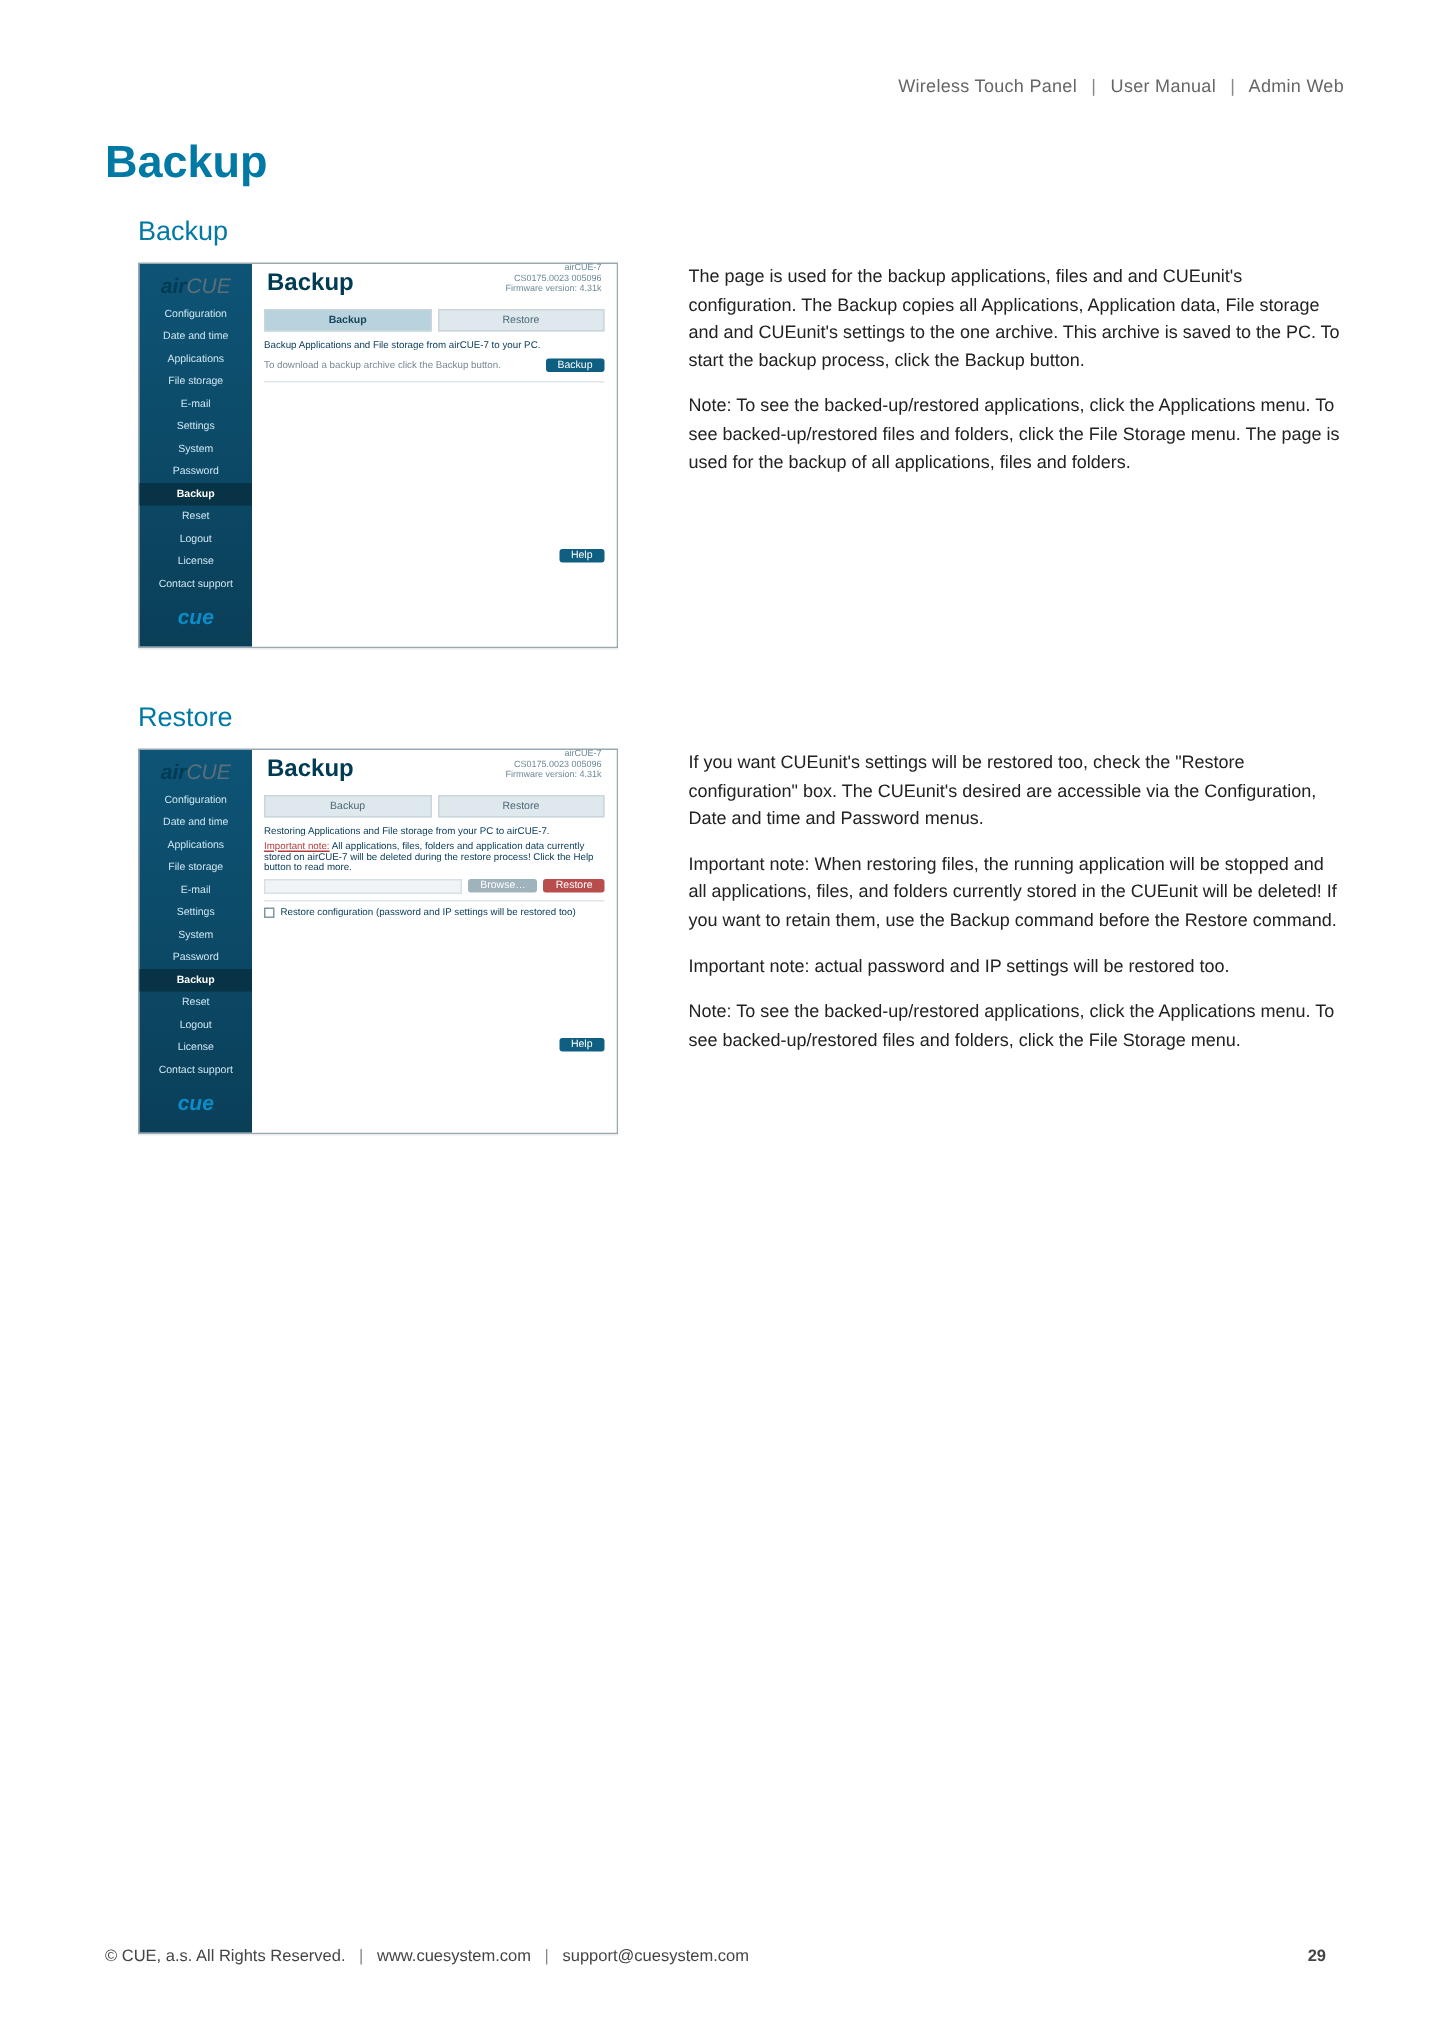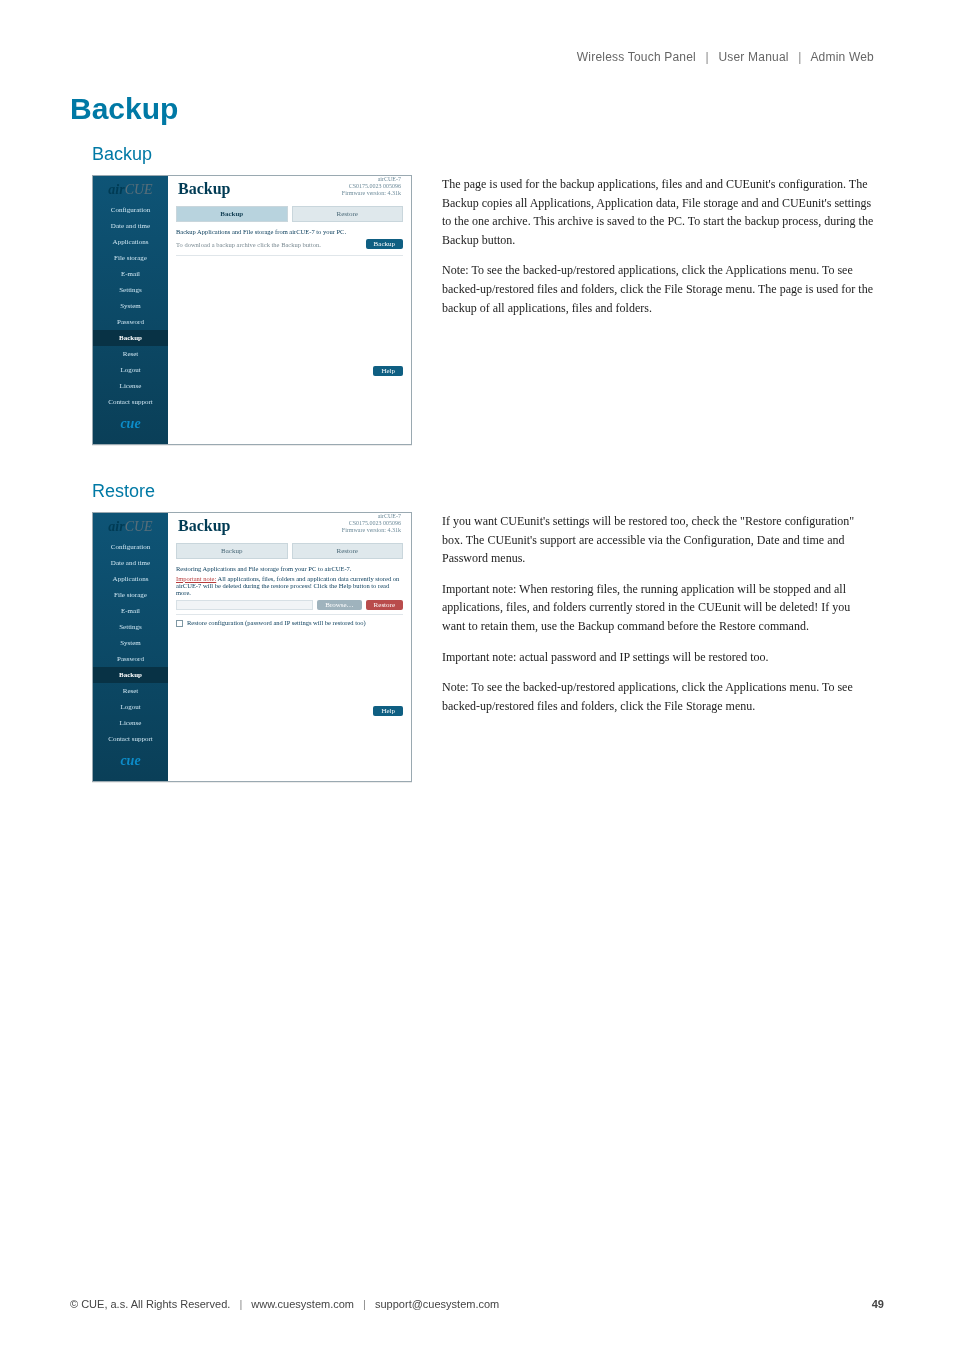--- a/index.html
+++ b/index.html
@@ -4,21 +4,21 @@
 <style>
   * { box-sizing: border-box; margin: 0; padding: 0; }
   html, body { width: 954px; height: 1350px; }
   body {
     font-family: "Segoe UI", "Helvetica Neue", Arial, sans-serif;
     color: #333;
     background: #fff;
     position: relative;
   }
   .page {
-    padding: 50px 80px 0 70px;
+    padding: 50px 58px 0 70px;
   }
   .breadcrumb {
     font-size: 12px;
     color: #666;
     text-align: right;
     margin-bottom: 28px;
     letter-spacing: .2px;
   }
   h1.page-title {
     color: #0079a5;
@@ -27,24 +27,23 @@
     margin-bottom: 18px;
   }
   h2.section-title {
     color: #0079a5;
     font-size: 18px;
     font-weight: 500;
     margin: 8px 0 10px 22px;
   }
   .section-row {
     display: flex;
-    gap: 30px;
+    gap: 47px;
     margin-bottom: 36px;
     align-items: flex-start;
-    font-family: Liberation Serif, serif;
   }
   .section-row .left { width: 320px; flex: 0 0 320px; margin-left: 22px;}
   .section-row .right { flex: 1; }
   .prose p { font-size: 12px; line-height: 1.55; margin-bottom: 12px; color:#222;}
   .prose .caps { text-transform: uppercase; letter-spacing:.3px;}
   
   .shot {
     width: 320px;
     border: 1px solid #9aa9b1;
     background:#fff;
@@ -151,21 +150,21 @@
               </div>
               <div class="thinline"></div>
               <div class="fill"></div>
             </div>
             <div class="help"><span class="btn">Help</span></div>
           </div>
         </div>
       </div>
     </div>
     <div class="right prose">
-      <p>The page is used for the backup applications, files and and CUEunit's configuration. The Backup copies all Applications, Application data, File storage and and CUEunit's settings to the one archive. This archive is saved to the PC. To start the backup process, during the Backup button.</p>
+      <p>The page is used for the backup applications, files and and CUEunit's configuration. The Backup copies all Applications, Application data, File storage and and CUEunit's settings to the one archive. This archive is saved to the PC. To start the backup process, click the Backup button.</p>
       <p>Note: To see the backed-up/restored applications, click the Applications menu. To see backed-up/restored files and folders, click the File Storage menu. The page is used for the backup of all applications, files and folders.</p>
     </div>
   </div>
 
   <h2 class="section-title">Restore</h2>
   <div class="section-row">
     <div class="left">
 
       <div class="shot">
         <div class="body">
@@ -216,31 +215,31 @@
                 <span class="checkbox"></span><span>Restore configuration (password and IP settings will be restored too)</span>
               </div>
               <div style="height:70px"></div>
             </div>
             <div class="help"><span class="btn">Help</span></div>
           </div>
         </div>
       </div>
     </div>
     <div class="right prose">
-      <p>If you want CUEunit's settings will be restored too, check the "Restore configuration" box. The CUEunit's support are accessible via the Configuration, Date and time and Password menus.</p>
+      <p>If you want CUEunit's settings will be restored too, check the "Restore configuration" box. The CUEunit's desired are accessible via the Configuration, Date and time and Password menus.</p>
       <p>Important note: When restoring files, the running application will be stopped and all applications, files, and folders currently stored in the CUEunit will be deleted! If you want to retain them, use the Backup command before the Restore command.</p>
       <p>Important note: actual password and IP settings will be restored too.</p>
       <p>Note: To see the backed-up/restored applications, click the Applications menu. To see backed-up/restored files and folders, click the File Storage menu.</p>
     </div>
   </div>
 
 </div>
 
 <div class="footer">
   <div>
     <span>© CUE, a.s. All Rights Reserved.</span>
     <span class="sep">|</span>
     <span>www.cuesystem.com</span>
     <span class="sep">|</span>
     <span>support@cuesystem.com</span>
   </div>
-  <div><b>49</b></div>
+  <div><b>29</b></div>
 </div>
 
 </body></html>

